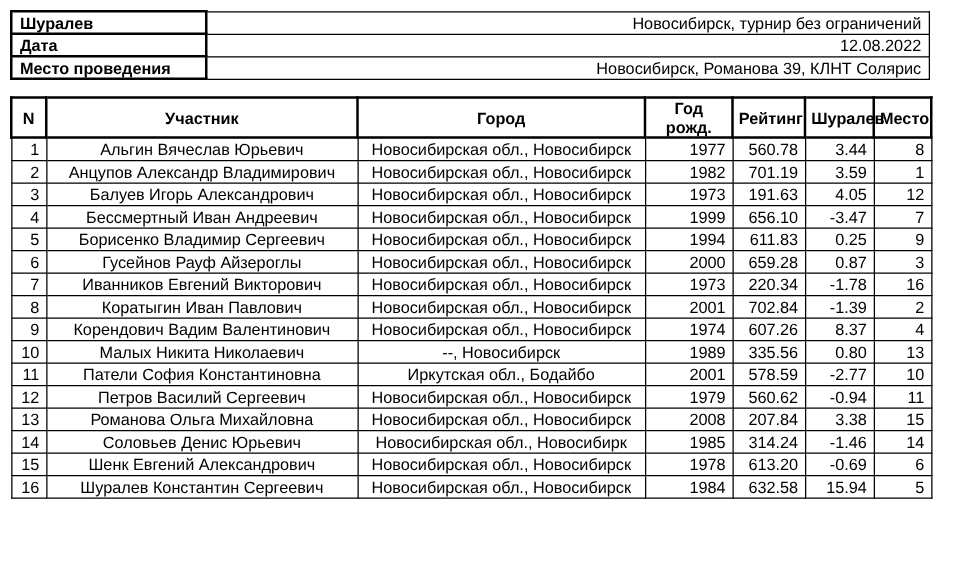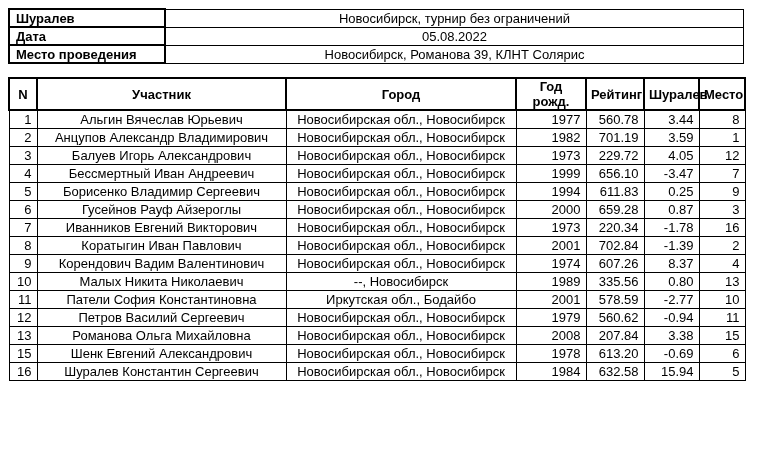--- a/index.html
+++ b/index.html
@@ -36,21 +36,21 @@
     width: 736px;
     margin-bottom: 13px;
   }
   .info-table th {
     width: 142px;
     text-align: left;
     padding: 0 6px;
     height: 16px;
   }
   .info-table td {
-    text-align: center;
+    text-align: right;
     padding: 0 6px;
     height: 16px;
   }
   
   .results-table {
     width: 736px;
   }
   .results-table thead th {
     text-align: center;
     padding: 0 4px;
@@ -83,21 +83,21 @@
 <div class="page">
 
   <table class="info-table">
     <tbody>
       <tr>
         <th>Шуралев</th>
         <td>Новосибирск, турнир без ограничений</td>
       </tr>
       <tr>
         <th>Дата</th>
-        <td>05.08.2022</td>
+        <td>12.08.2022</td>
       </tr>
       <tr>
         <th>Место проведения</th>
         <td>Новосибирск, Романова 39, КЛНТ Солярис</td>
       </tr>
     </tbody>
   </table>
 
   <table class="results-table">
     <colgroup>
@@ -137,21 +137,21 @@
           <td class="num">1982</td>
           <td class="num">701.19</td>
           <td class="num">3.59</td>
           <td class="num">1</td>
         </tr>
         <tr>
           <td class="num">3</td>
           <td class="txt">Балуев Игорь Александрович</td>
           <td class="txt">Новосибирская обл., Новосибирск</td>
           <td class="num">1973</td>
-          <td class="num">229.72</td>
+          <td class="num">191.63</td>
           <td class="num">4.05</td>
           <td class="num">12</td>
         </tr>
         <tr>
           <td class="num">4</td>
           <td class="txt">Бессмертный Иван Андреевич</td>
           <td class="txt">Новосибирская обл., Новосибирск</td>
           <td class="num">1999</td>
           <td class="num">656.10</td>
           <td class="num">-3.47</td>
@@ -232,20 +232,29 @@
         <tr>
           <td class="num">13</td>
           <td class="txt">Романова Ольга Михайловна</td>
           <td class="txt">Новосибирская обл., Новосибирск</td>
           <td class="num">2008</td>
           <td class="num">207.84</td>
           <td class="num">3.38</td>
           <td class="num">15</td>
         </tr>
         <tr>
+          <td class="num">14</td>
+          <td class="txt">Соловьев Денис Юрьевич</td>
+          <td class="txt">Новосибирская обл., Новосибирк</td>
+          <td class="num">1985</td>
+          <td class="num">314.24</td>
+          <td class="num">-1.46</td>
+          <td class="num">14</td>
+        </tr>
+        <tr>
           <td class="num">15</td>
           <td class="txt">Шенк Евгений Александрович</td>
           <td class="txt">Новосибирская обл., Новосибирск</td>
           <td class="num">1978</td>
           <td class="num">613.20</td>
           <td class="num">-0.69</td>
           <td class="num">6</td>
         </tr>
         <tr>
           <td class="num">16</td>

